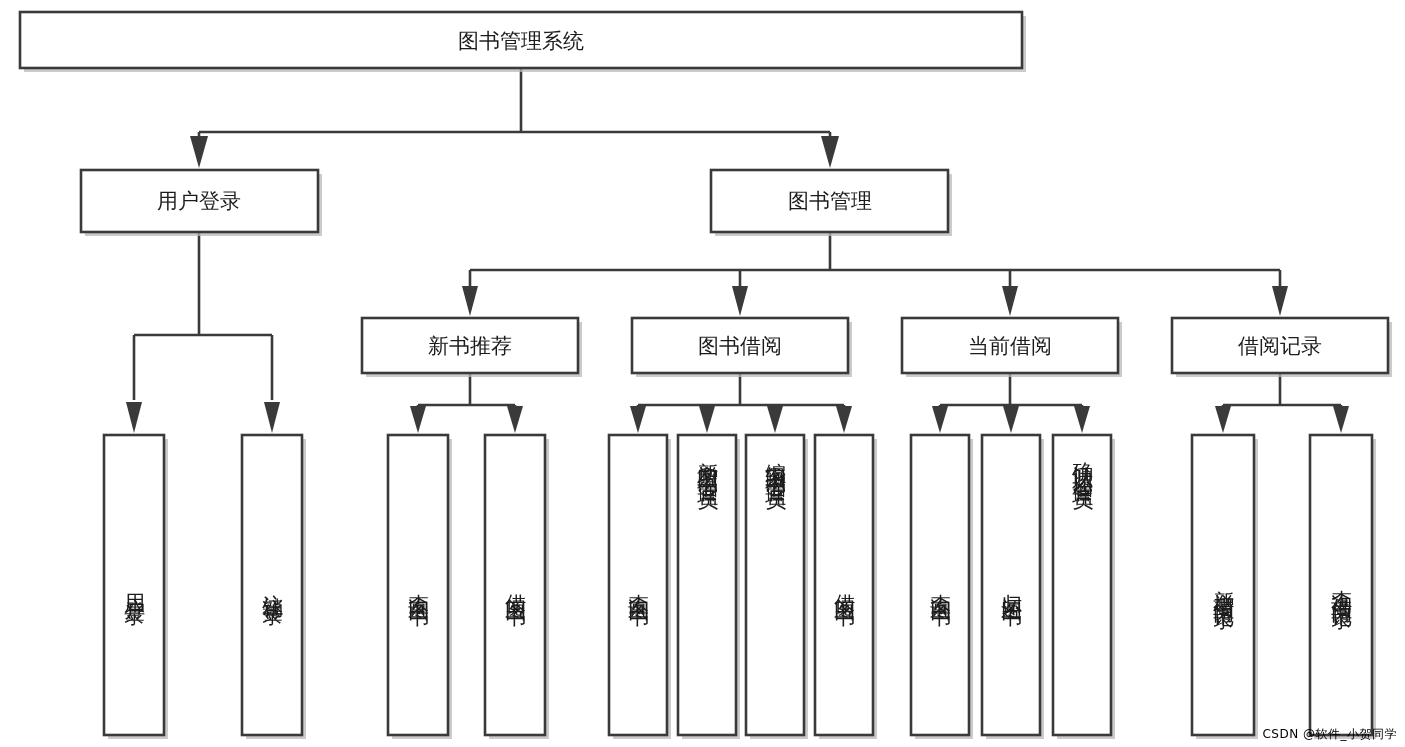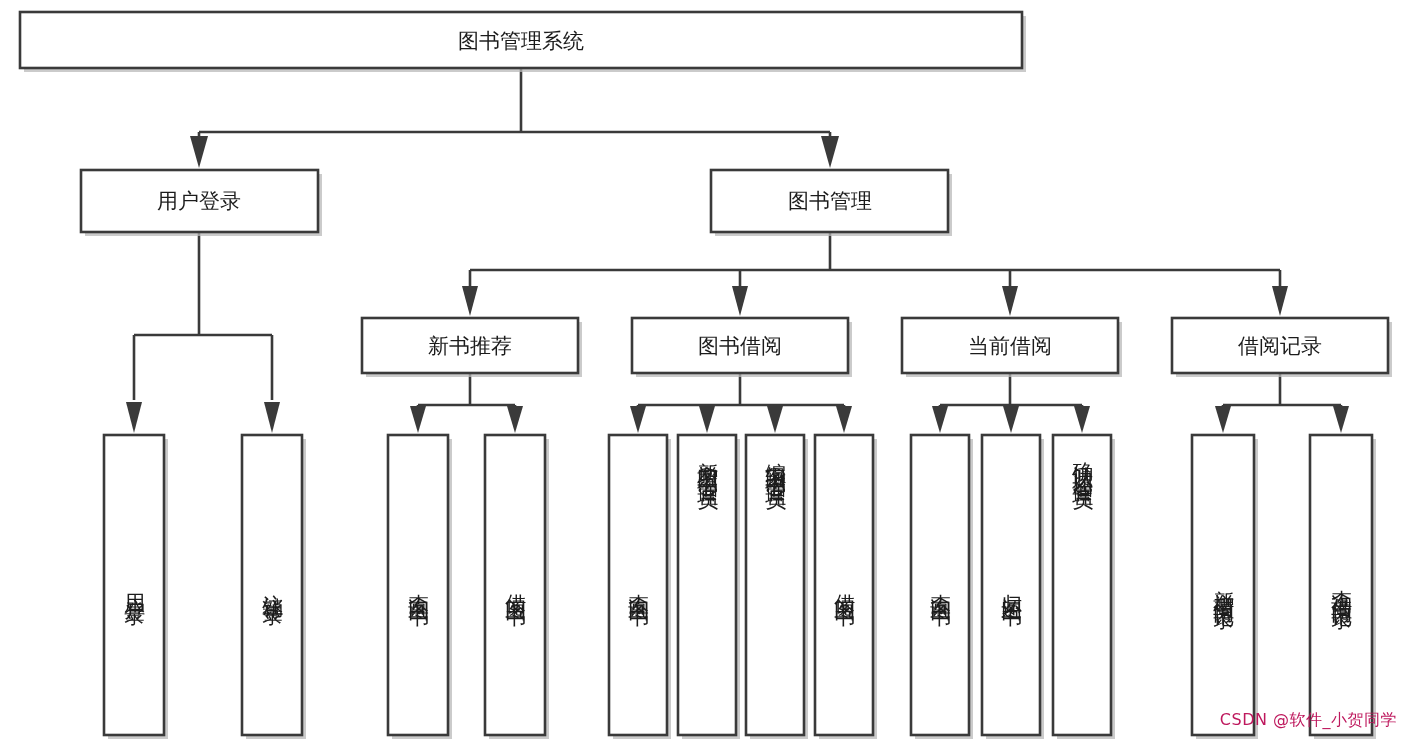--- a/index.html
+++ b/index.html
@@ -65,24 +65,24 @@
     font-size: 21px;
     line-height: 1.22;
     letter-spacing: 4px;
     color: #1c1c1c;
     white-space: nowrap;
     text-align: center;
   }
   #watermark {
     position: absolute;
     right: 8px;
-    bottom: 16px;
-    font-family: "DejaVu Sans", "Liberation Sans", sans-serif;
-    font-size: 16px;
-    color: #be185d;
+    bottom: 4px;
+    font-family: "DejaVu Sans", "Liberation Sans", sans-serif;
+    font-size: 12px;
+    color: #000000;
     letter-spacing: 0.5px;
     white-space: nowrap;
   }
 </style>
 </head>
 <body>
 
 <div id="diagram-root">
 
   <svg id="flow-svg" viewBox="0 0 1405 747" xmlns="http://www.w3.org/2000/svg">

